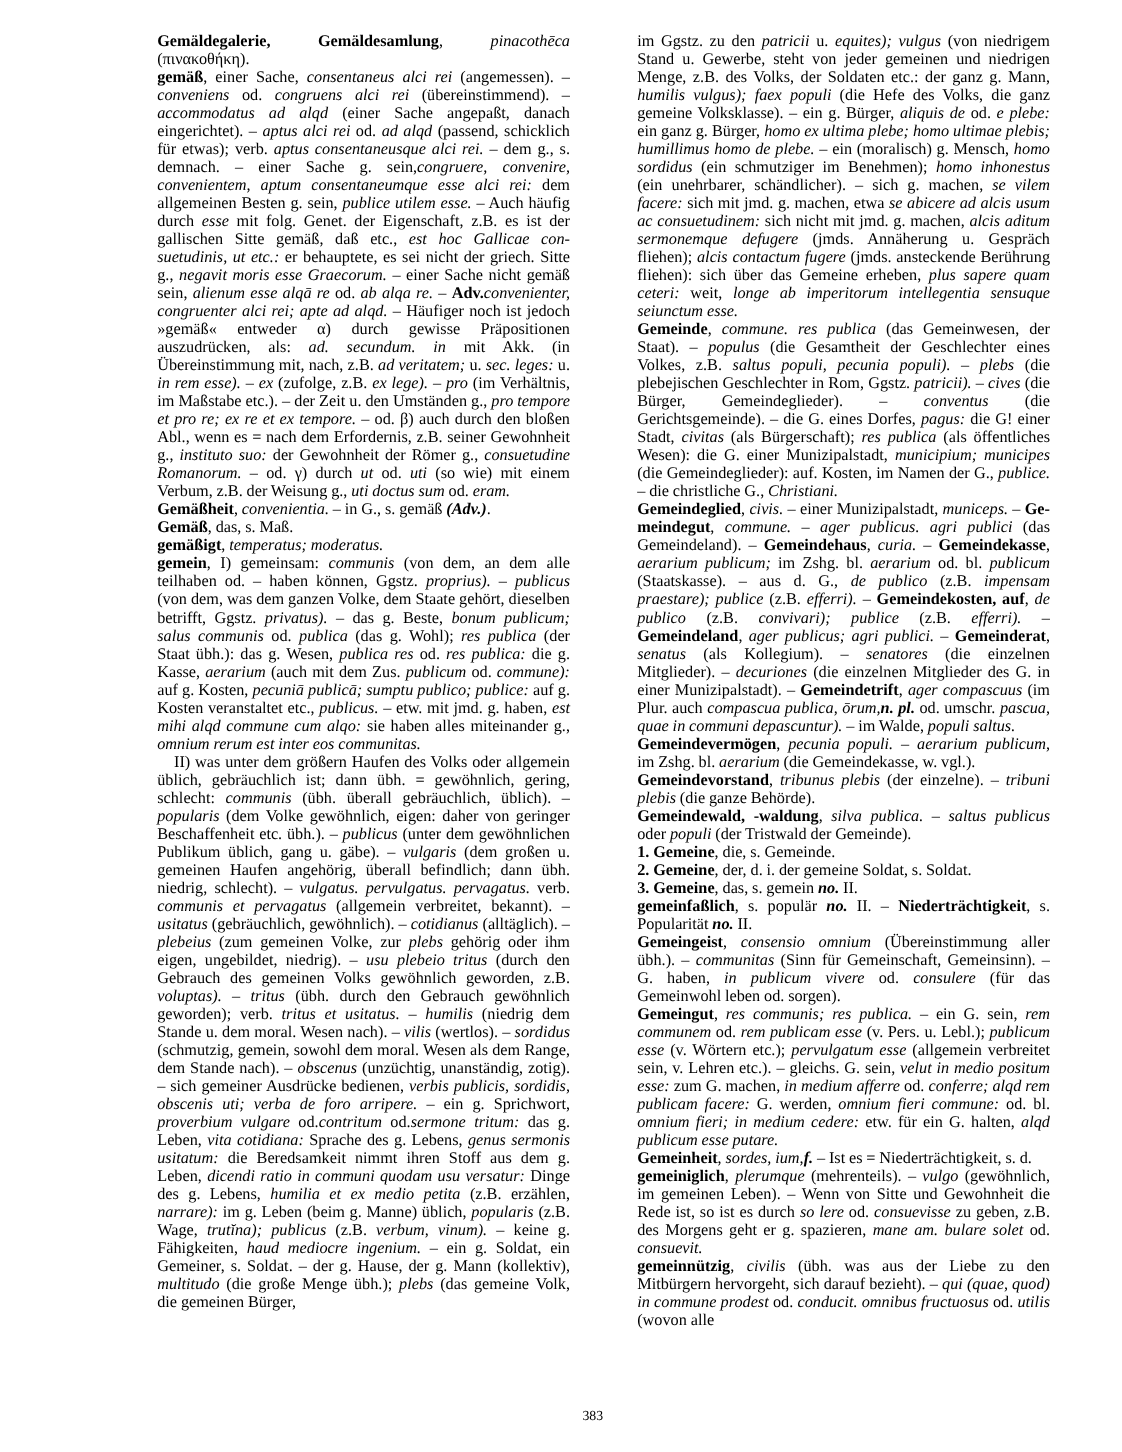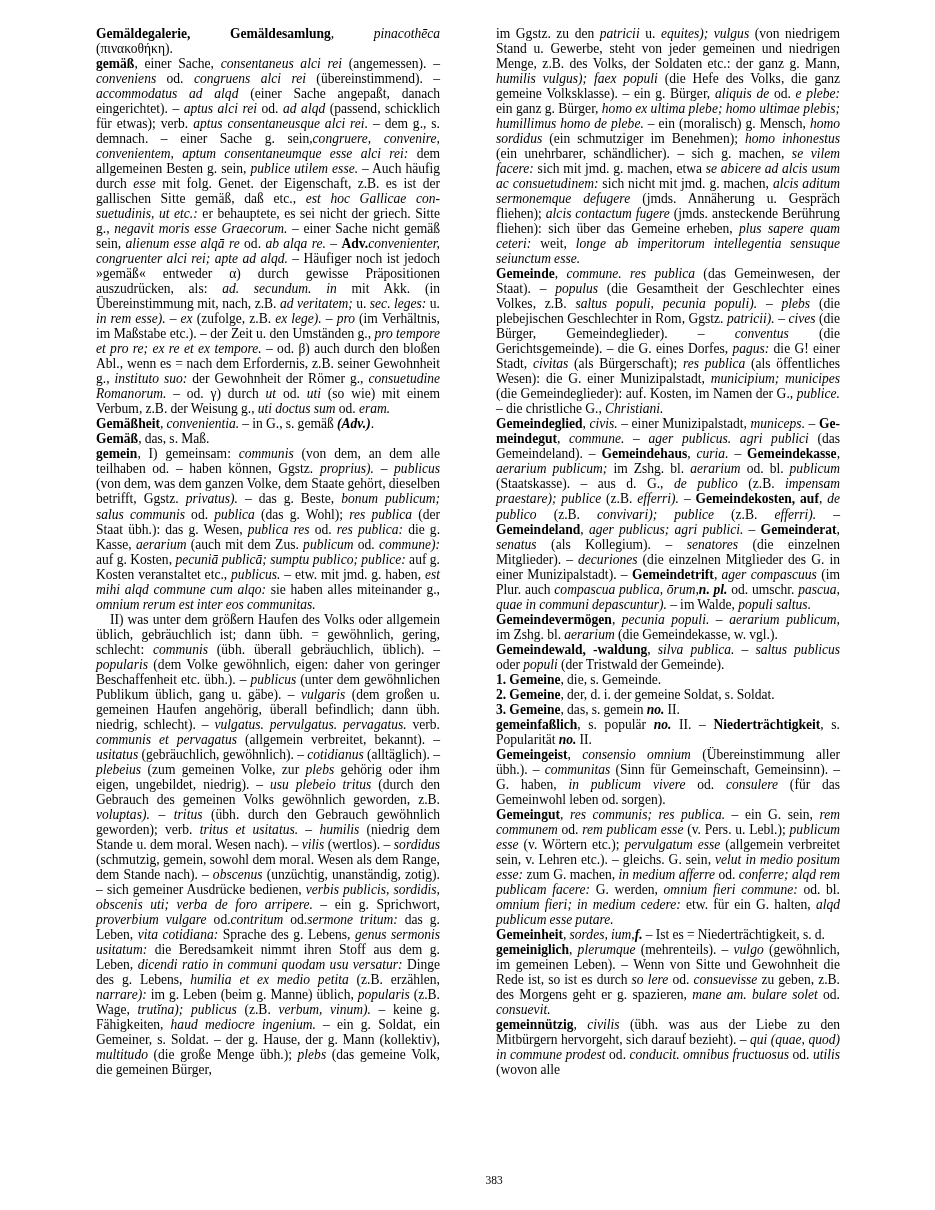--- a/index.html
+++ b/index.html
@@ -21,20 +21,21 @@
     position: absolute;
     left: 96px;
     top: 26px;
     width: 744px;
     height: 1130px;
   }
   .col {
     position: absolute;
     top: 0;
     width: 344px;
+    margin-left: 35px;
   }
   .col-left  { left: 0px; }
   .col-right { left: 400px; }
 
   .entry {
     font-size: 13.55px;
     line-height: 15.02px;
     text-align: justify;
     text-justify: inter-word;
     margin: 0;
@@ -70,38 +71,40 @@
     <div class="col col-left">
 
       <p class="entry"><b>Gemäldegalerie, Gemäldesamlung</b>, <i>pinacothēca</i> (πινακοθήκη).</p>
 
       <p class="entry"><b>gemäß</b>, einer Sache, <i>consentaneus alci rei</i> (angemessen). – <i>con­veniens</i> od. <i>congruens alci rei</i> (übereinstimmend). – <i>accommoda­tus ad alqd</i> (einer Sache angepaßt, danach eingerichtet). – <i>aptus alci rei</i> od. <i>ad alqd</i> (passend, schicklich für etwas); verb. <i>aptus consentaneusque alci rei.</i> – dem g., s. demnach. – einer Sache g. sein,<i>congruere, convenire, convenientem, aptum consentaneumque esse alci rei:</i> dem allgemeinen Besten g. sein, <i>publice utilem esse.</i> – Auch häufig durch <i>esse</i> mit folg. Genet. der Eigenschaft, z.B. es ist der gallischen Sitte gemäß, daß etc., <i>est hoc Gallicae con­suetudinis, ut etc.:</i> er behauptete, es sei nicht der griech. Sitte g., <i>negavit moris esse Graecorum.</i> – einer Sache nicht gemäß sein, <i>alienum esse alqā re</i> od. <i>ab alqa re.</i> – <b>Adv.</b><i>convenienter, congru­enter alci rei; apte ad alqd.</i> – Häufiger noch ist jedoch »gemäß« entweder α) durch gewisse Präpositionen auszudrücken, als: <i>ad. secundum. in</i> mit Akk. (in Übereinstimmung mit, nach, z.B. <i>ad veritatem;</i> u. <i>sec. leges:</i> u. <i>in rem esse).</i> – <i>ex</i> (zufolge, z.B. <i>ex lege).</i> – <i>pro</i> (im Verhältnis, im Maßstabe etc.). – der Zeit u. den Um­ständen g., <i>pro tempore et pro re; ex re et ex tempore.</i> – od. β) auch durch den bloßen Abl., wenn es = nach dem Erfordernis, z.B. seiner Gewohnheit g., <i>instituto suo:</i> der Gewohnheit der Römer g., <i>consuetudine Romanorum.</i> – od. γ) durch <i>ut</i> od. <i>uti</i> (so wie) mit einem Verbum, z.B. der Weisung g., <i>uti doctus sum</i> od. <i>eram.</i></p>
 
       <p class="entry"><b>Gemäßheit</b>, <i>convenientia.</i> – in G., s. gemäß <span class="bi">(Adv.)</span>.</p>
 
       <p class="entry"><b>Gemäß</b>, das, s. Maß.</p>
 
+      <p class="entry"><b>gemäßigt</b>, <i>temperatus; moderatus.</i></p>
 
 
       <p class="entry"><b>gemein</b>, I) gemeinsam: <i>communis</i> (von dem, an dem alle teilha­ben od. – haben können, Ggstz. <i>proprius).</i> – <i>publicus</i> (von dem, was dem ganzen Volke, dem Staate gehört, dieselben betrifft, Ggstz. <i>privatus).</i> – das g. Beste, <i>bonum publicum; salus communis</i> od. <i>publica</i> (das g. Wohl); <i>res publica</i> (der Staat übh.): das g. Wesen, <i>publica res</i> od. <i>res publica:</i> die g. Kasse, <i>aerarium</i> (auch mit dem Zus. <i>publicum</i> od. <i>commune):</i> auf g. Kosten, <i>pecuniā publicā; sumptu publico; publice:</i> auf g. Kosten veranstaltet etc., <i>publicus.</i> – etw. mit jmd. g. haben, <i>est mihi alqd commune cum alqo:</i> sie haben alles miteinander g., <i>omnium rerum est inter eos communitas.</i></p>
 
       <p class="entry indent">II) was unter dem größern Haufen des Volks oder allgemein üblich, gebräuchlich ist; dann übh. = gewöhnlich, gering, schlecht: <i>communis</i> (übh. überall gebräuchlich, üblich). – <i>popu­laris</i> (dem Volke gewöhnlich, eigen: daher von geringer Beschaf­fenheit etc. übh.). – <i>publicus</i> (unter dem gewöhnlichen Publikum üblich, gang u. gäbe). – <i>vulgaris</i> (dem großen u. gemeinen Haufen angehörig, überall befindlich; dann übh. niedrig, schlecht). – <i>vulgatus. pervulgatus. pervagatus.</i> verb. <i>communis et pervagatus</i> (allgemein verbreitet, bekannt). – <i>usitatus</i> (gebräuch­lich, gewöhnlich). – <i>cotidianus</i> (alltäglich). – <i>plebeius</i> (zum ge­meinen Volke, zur <i>plebs</i> gehörig oder ihm eigen, ungebildet, niedrig). – <i>usu plebeio tritus</i> (durch den Gebrauch des gemeinen Volks gewöhnlich geworden, z.B. <i>voluptas).</i> – <i>tritus</i> (übh. durch den Gebrauch gewöhnlich geworden); verb. <i>tritus et usitatus.</i> – <i>humilis</i> (niedrig dem Stande u. dem moral. Wesen nach). – <i>vilis</i> (wertlos). – <i>sordidus</i> (schmutzig, gemein, sowohl dem moral. Wesen als dem Range, dem Stande nach). – <i>obscenus</i> (unzüchtig, unanständig, zotig). – sich gemeiner Ausdrücke bedienen, <i>verbis publicis, sordidis, obscenis uti; verba de foro arripere.</i> – ein g. Sprichwort, <i>proverbium vulgare</i> od.<i>contritum</i> od.<i>sermone tritum:</i> das g. Leben, <i>vita cotidiana:</i> Sprache des g. Lebens, <i>genus sermo­nis usitatum:</i> die Beredsamkeit nimmt ihren Stoff aus dem g. Leben, <i>dicendi ratio in communi quodam usu versatur:</i> Dinge des g. Lebens, <i>humilia et ex medio petita</i> (z.B. erzählen, <i>narrare):</i> im g. Leben (beim g. Manne) üblich, <i>popularis</i> (z.B. Wage, <i>trutĭna); publicus</i> (z.B. <i>verbum, vinum).</i> – keine g. Fähigkeiten, <i>haud mediocre ingenium.</i> – ein g. Soldat, ein Gemeiner, s. Soldat. – der g. Hause, der g. Mann (kollektiv), <i>multitudo</i> (die große Menge übh.); <i>plebs</i> (das gemeine Volk, die gemeinen Bürger,</p>
 
     </div>
 
     <div class="col col-right">
 
       <p class="entry">im Ggstz. zu den <i>patricii</i> u. <i>equites); vulgus</i> (von niedrigem Stand u. Gewerbe, steht von jeder gemeinen und niedrigen Menge, z.B. des Volks, der Soldaten etc.: der ganz g. Mann, <i>humilis vulgus); faex populi</i> (die Hefe des Volks, die ganz gemeine Volksklasse). – ein g. Bürger, <i>aliquis de</i> od. <i>e plebe:</i> ein ganz g. Bürger, <i>homo ex ultima plebe; homo ultimae plebis; humillimus homo de plebe.</i> – ein (moralisch) g. Mensch, <i>homo sordidus</i> (ein schmutziger im Benehmen); <i>homo inhonestus</i> (ein unehrbarer, schändlicher). – sich g. machen, <i>se vilem facere:</i> sich mit jmd. g. machen, etwa <i>se abicere ad alcis usum ac consuetudinem:</i> sich nicht mit jmd. g. machen, <i>alcis aditum sermonemque defugere</i> (jmds. Annäherung u. Gespräch fliehen); <i>alcis contactum fugere</i> (jmds. ansteckende Berührung fliehen): sich über das Gemeine erheben, <i>plus sapere quam ceteri:</i> weit, <i>longe ab imperitorum intellegentia sensuque seiunctum esse.</i></p>
 
       <p class="entry"><b>Gemeinde</b>, <i>commune. res publica</i> (das Gemeinwesen, der Staat). – <i>populus</i> (die Gesamtheit der Geschlechter eines Volkes, z.B. <i>saltus populi, pecunia populi).</i> – <i>plebs</i> (die plebejischen Geschlech­ter in Rom, Ggstz. <i>patricii).</i> – <i>cives</i> (die Bürger, Gemeindeglie­der). – <i>conventus</i> (die Gerichtsgemeinde). – die G. eines Dorfes, <i>pagus:</i> die G! einer Stadt, <i>civitas</i> (als Bürgerschaft); <i>res publica</i> (als öffentliches Wesen): die G. einer Munizipalstadt, <i>municipi­um; municipes</i> (die Gemeindeglieder): auf. Kosten, im Namen der G., <i>publice.</i> – die christliche G., <i>Christiani.</i></p>
 
       <p class="entry"><b>Gemeindeglied</b>, <i>civis.</i> – einer Munizipalstadt, <i>municeps.</i> – <b>Ge­meindegut</b>, <i>commune.</i> – <i>ager publicus. agri publici</i> (das Gemein­deland). – <b>Gemeindehaus</b>, <i>curia.</i> – <b>Gemeindekasse</b>, <i>aerarium publicum;</i> im Zshg. bl. <i>aerarium</i> od. bl. <i>publicum</i> (Staatskasse). – aus d. G., <i>de publico</i> (z.B. <i>impensam praestare); publice</i> (z.B. <i>efferri).</i> – <b>Gemeindekosten, auf</b>, <i>de publico</i> (z.B. <i>convivari); pu­blice</i> (z.B. <i>efferri).</i> – <b>Gemeindeland</b>, <i>ager publicus; agri publici.</i> – <b>Gemeinderat</b>, <i>senatus</i> (als Kollegium). – <i>senatores</i> (die einzel­nen Mitglieder). – <i>decuriones</i> (die einzelnen Mitglieder des G. in einer Munizipalstadt). – <b>Gemeindetrift</b>, <i>ager compascuus</i> (im Plur. auch <i>compascua publica, ōrum,</i><span class="bi">n. pl.</span> od. umschr. <i>pascua, quae in communi depascuntur).</i> – im Walde, <i>populi saltus.</i></p>
 
       <p class="entry"><b>Gemeindevermögen</b>, <i>pecunia populi.</i> – <i>aerarium publicum,</i> im Zshg. bl. <i>aerarium</i> (die Gemeindekasse, w. vgl.).</p>
 
+      <p class="entry"><b>Gemeindevorstand</b>, <i>tribunus plebis</i> (der einzelne). – <i>tribuni plebis</i> (die ganze Behörde).</p>
 
       <p class="entry"><b>Gemeindewald, -waldung</b>, <i>silva publica.</i> – <i>saltus publicus</i> oder <i>populi</i> (der Tristwald der Gemeinde).</p>
 
       <p class="entry"><b>1. Gemeine</b>, die, s. Gemeinde.</p>
 
       <p class="entry"><b>2. Gemeine</b>, der, d. i. der gemeine Soldat, s. Soldat.</p>
 
       <p class="entry"><b>3. Gemeine</b>, das, s. gemein <span class="bi">no.</span> II.</p>
 
       <p class="entry"><b>gemeinfaßlich</b>, s. populär <span class="bi">no.</span> II. – <b>Niederträchtigkeit</b>, s. Popu­larität <span class="bi">no.</span> II.</p>

